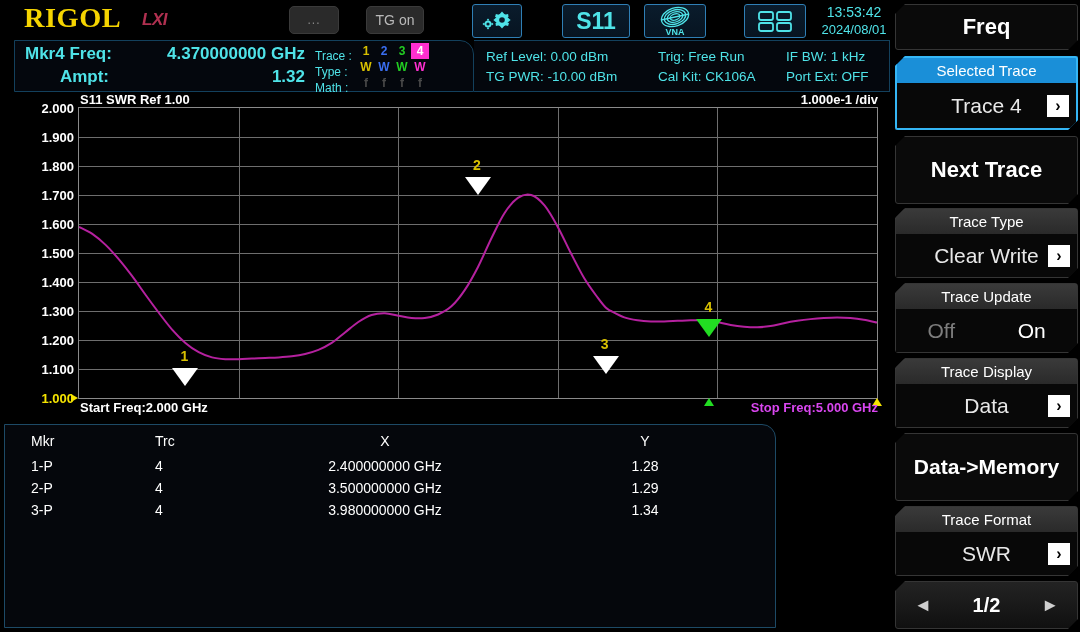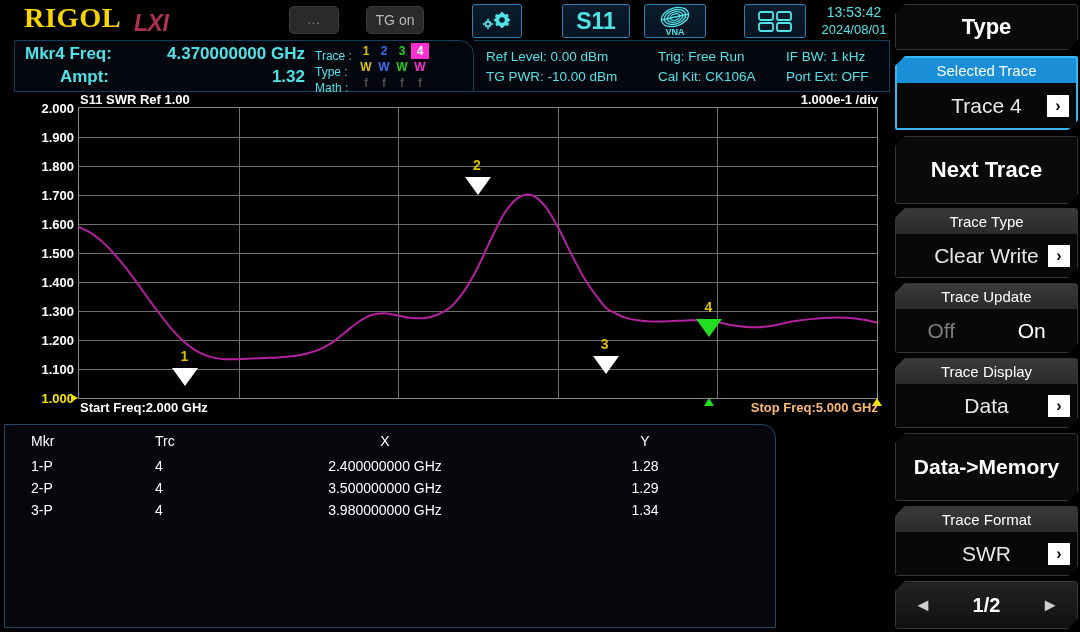--- a/index.html
+++ b/index.html
@@ -9,21 +9,21 @@
     font-family: "Liberation Sans", sans-serif;
     overflow: hidden;
   }
   #app { position: relative; width: 1080px; height: 632px; background:#000; }
 
   
   #topbar { position:absolute; left:0; top:0; width:890px; height:40px; background:#000; }
   #logo { position:absolute; left:24px; top:3px; font-family:"Liberation Serif", serif;
           font-size:27px; font-weight:bold; color:#f5d400; letter-spacing:0.5px;
           font-style:normal; transform:scaleX(1.05); transform-origin:left; }
-  #lxi { position:absolute; left:134px; top:10px; font-size:23px; font-weight:bold;
+  #lxi { position:absolute; left:142px; top:10px; font-size:17px; font-weight:bold;
          font-style:italic; color:#b03050; letter-spacing:-0.5px; }
   .topbtn { position:absolute; top:6px; height:28px; border-radius:5px;
             background:#2a2a2a; border:1px solid #3a3a3a;
             display:flex; align-items:center; justify-content:center;
             color:#b9b9b9; font-size:14px; }
   #btn-dots { left:289px; width:50px; letter-spacing:1px; font-size:12px; color:#8a8a8a; }
   #btn-tg   { left:366px; width:58px; font-size:14px; }
 
   .navbtn { position:absolute; top:4px; height:34px; border:1px solid #2f7fb5;
             background:linear-gradient(180deg,#0a1c2c,#071421);
@@ -69,21 +69,21 @@
   .vline { position:absolute; top:0; height:100%; width:1px; background:#6e6e6e; }
   .ylab { position:absolute; right:0; width:70px; text-align:right;
           color:#ffffff; font-size:13px; font-weight:bold; }
   #ylabels { position:absolute; left:0px; top:15px; width:74px; height:292px; }
   .ylab.zero { color:#f5e400; }
   #yzero-arrow { position:absolute; left:71px; width:0;height:0;
         border-left:7px solid #f5e400; border-top:4px solid transparent; border-bottom:4px solid transparent;}
   #plot-title { position:absolute; left:80px; top:0px; color:#ffffff; font-size:13px; font-weight:bold;}
   #plot-div { position:absolute; right:12px; top:0px; color:#ffffff; font-size:13px; font-weight:bold;}
   #startfreq { position:absolute; left:80px; top:308px; color:#ffffff; font-size:13px; font-weight:bold;}
-  #stopfreq { position:absolute; right:12px; top:308px; color:#fdba74; font-size:13px; font-weight:bold;}
+  #stopfreq { position:absolute; right:12px; top:308px; color:#d946ef; font-size:13px; font-weight:bold;}
 
   .mkrtri { position:absolute; width:0; height:0;
             border-left:13px solid transparent; border-right:13px solid transparent;
             border-top:18px solid #ffffff; }
   .mkrtri.active { border-top-color:#22dd22; }
   .mkrnum { position:absolute; color:#d8c000; font-size:14px; font-weight:bold; }
   .axtri { position:absolute; width:0; height:0; bottom:-8px;
            border-left:5px solid transparent; border-right:5px solid transparent;
            border-bottom:8px solid #f5e400; }
   .axtri.g { border-bottom-color:#22dd22; }
@@ -319,21 +319,21 @@
             <td class="c-trc">4</td>
             <td class="c-x">3.980000000 GHz</td>
             <td class="c-y">1.34</td>
           </tr>
         </tbody>
     </table>
   </div>
 
   <div id="menu">
 
-    <div class="mitem single" style="top:4px;height:46px;">Type</div>
+    <div class="mitem single" style="top:4px;height:46px;">Freq</div>
 
     <div class="mitem sel" style="top:56px;height:74px;padding:0;">
       <div class="hdr">Selected Trace</div>
       <div class="val" style="height:45px;">
         <span>Trace 4</span>
         <span class="chev">›</span>
       </div>
     </div>
 
     <div class="mitem single" style="top:136px;height:68px;">Next Trace</div>

